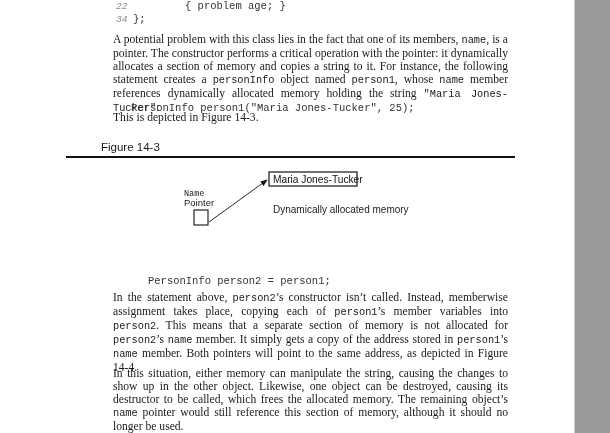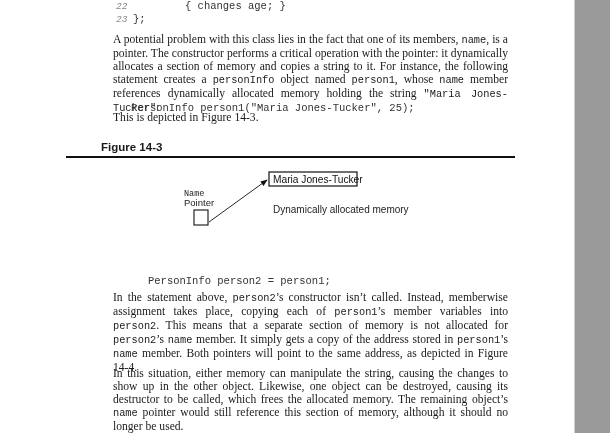--- a/index.html
+++ b/index.html
@@ -8,33 +8,33 @@
   .page { position: absolute; left: 0; top: 0; width: 574px; height: 433px; background: #ffffff; }
   .sidebar { position: absolute; left: 574px; top: 0; width: 36px; height: 433px; background: #9a9a9a;
              border-left: 1px solid #cfcfcf; }
   .code { font-family: "Liberation Mono", "DejaVu Sans Mono", monospace; font-size: 10.5px; color: #333; }
   .codeline { position: absolute; white-space: pre; }
   .lineno { position: absolute; color: #888; font-family: "Liberation Mono", monospace; font-size: 9.5px; font-style: italic; }
   .para { position: absolute; left: 113px; width: 395px; font-size: 11.6px; line-height: 13px;
           text-align: justify; }
   .para .m { font-family: "Liberation Mono", "DejaVu Sans Mono", monospace; font-size: 10.3px; }
   .fig-title { position: absolute; left: 67px; top: 141px; font-family: "Liberation Sans", "DejaVu Sans", sans-serif;
-               font-weight: bold; font-size: 11.5px; padding-left: 34px; }
+               font-weight: normal; font-size: 11.5px; padding-left: 34px; }
   .fig-rule { position: absolute; left: 66px; top: 156px; width: 449px; height: 2px; background: #111; }
   .diagram { position: absolute; left: 0; top: 0; width: 574px; height: 433px; }
   .sans { font-family: "Liberation Sans", "DejaVu Sans", sans-serif; }
 </style>
 </head>
 <body>
 
 <div class="page">
 
   <span class="lineno" style="left:116px; top:1px;">22</span>
-  <span class="codeline code" style="left:185px; top:0px;">{ changes age; }</span>
-  <span class="lineno" style="left:116px; top:14px;">23</span>
+  <span class="codeline code" style="left:185px; top:0px;">{ problem age; }</span>
+  <span class="lineno" style="left:116px; top:14px;">34</span>
   <span class="codeline code" style="left:133px; top:13px;">};</span>
 
   <div class="para" style="top:33px;">
     <span>A potential problem with this class lies in the fact that one of its members, </span><span class="m">name</span><span>, is a pointer. The constructor performs a critical operation with the pointer: it dynamically allocates a section of memory and copies a string to it. For instance, the following statement creates a </span><span class="m">personInfo</span><span> object named </span><span class="m">person1</span><span>, whose </span><span class="m">name</span><span> member references dynamically allocated memory holding the string </span><span class="m">"Maria Jones-Tucker"</span><span>:</span>
   </div>
 
   <span class="codeline code" style="left:131px; top:102px;">PersonInfo person1("Maria Jones-Tucker", 25);</span>
 
   <div class="para" style="top:111px;">This is depicted in Figure 14-3.</div>
 

